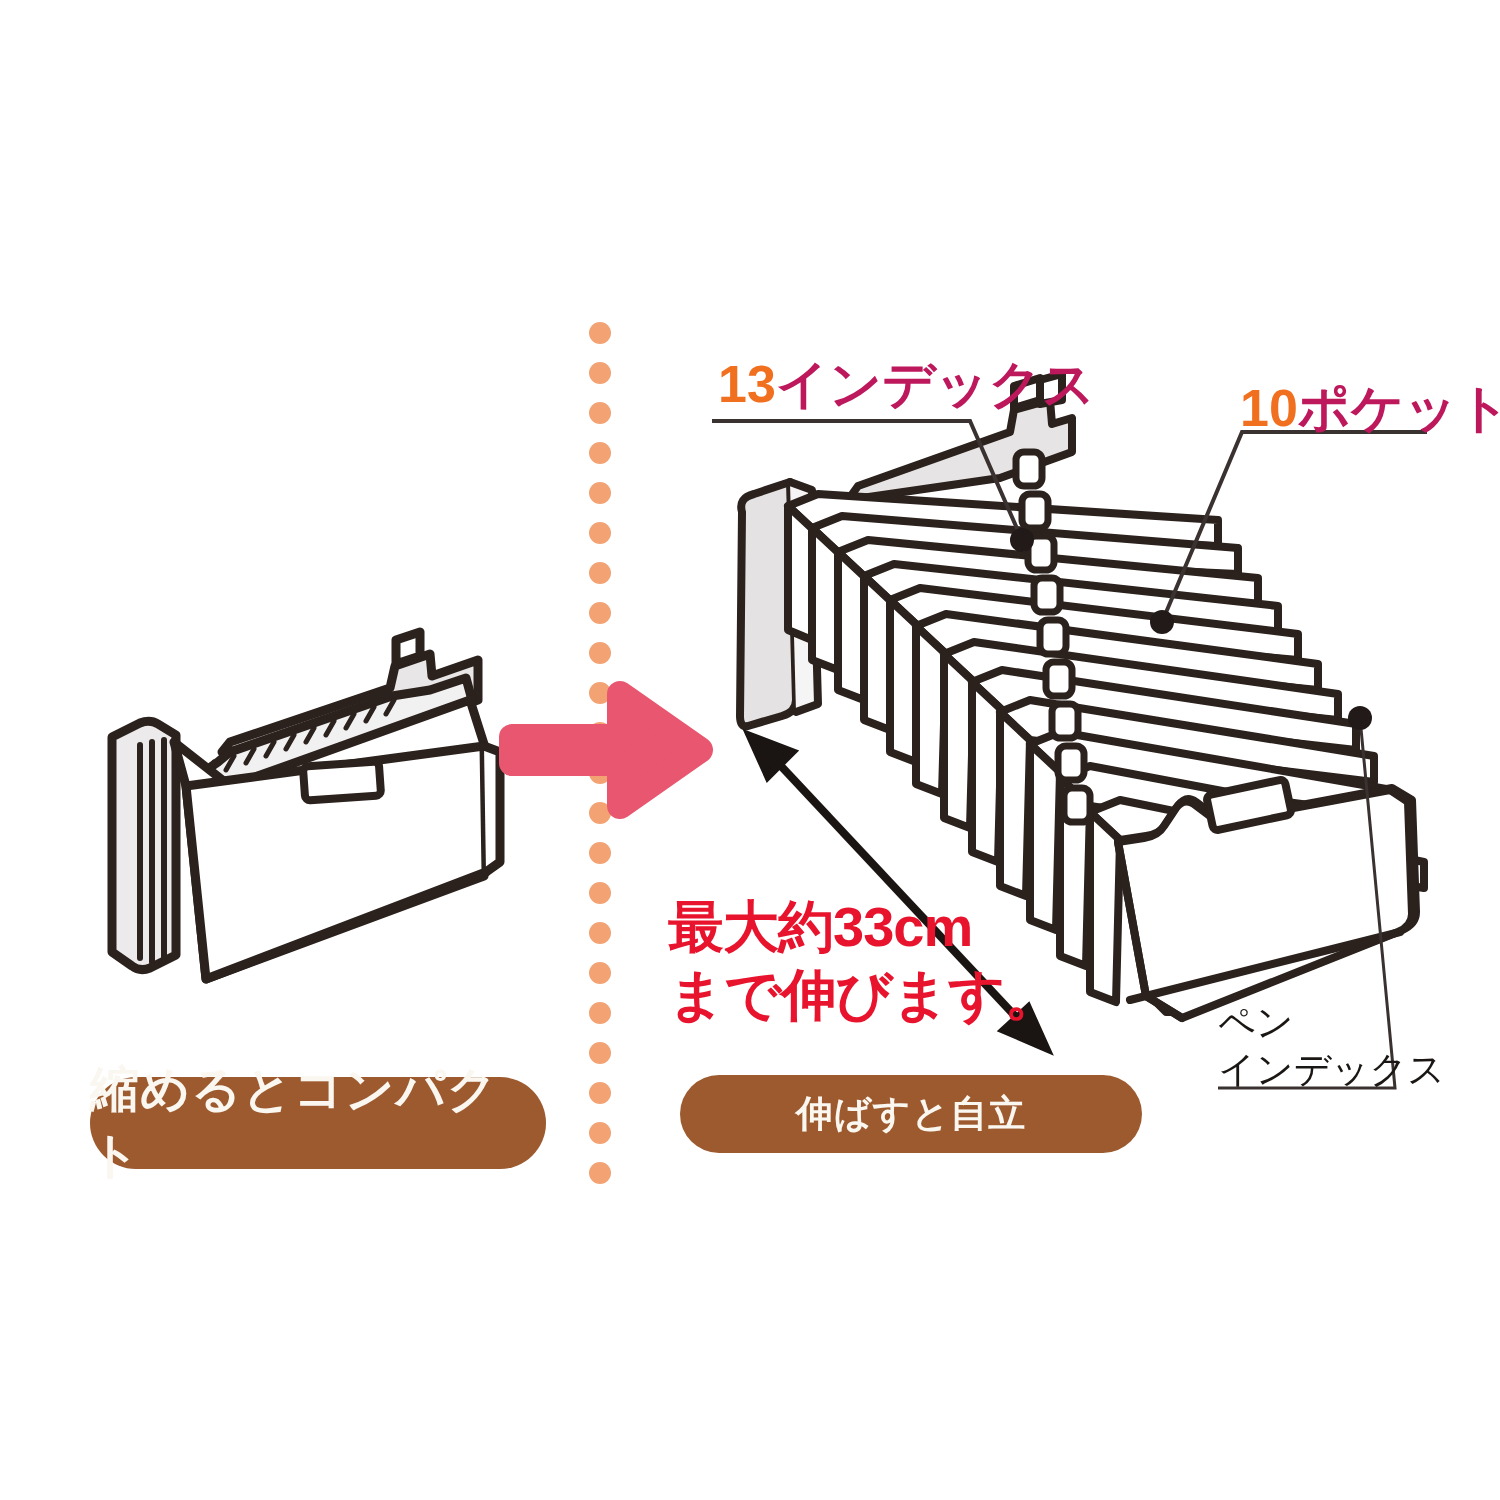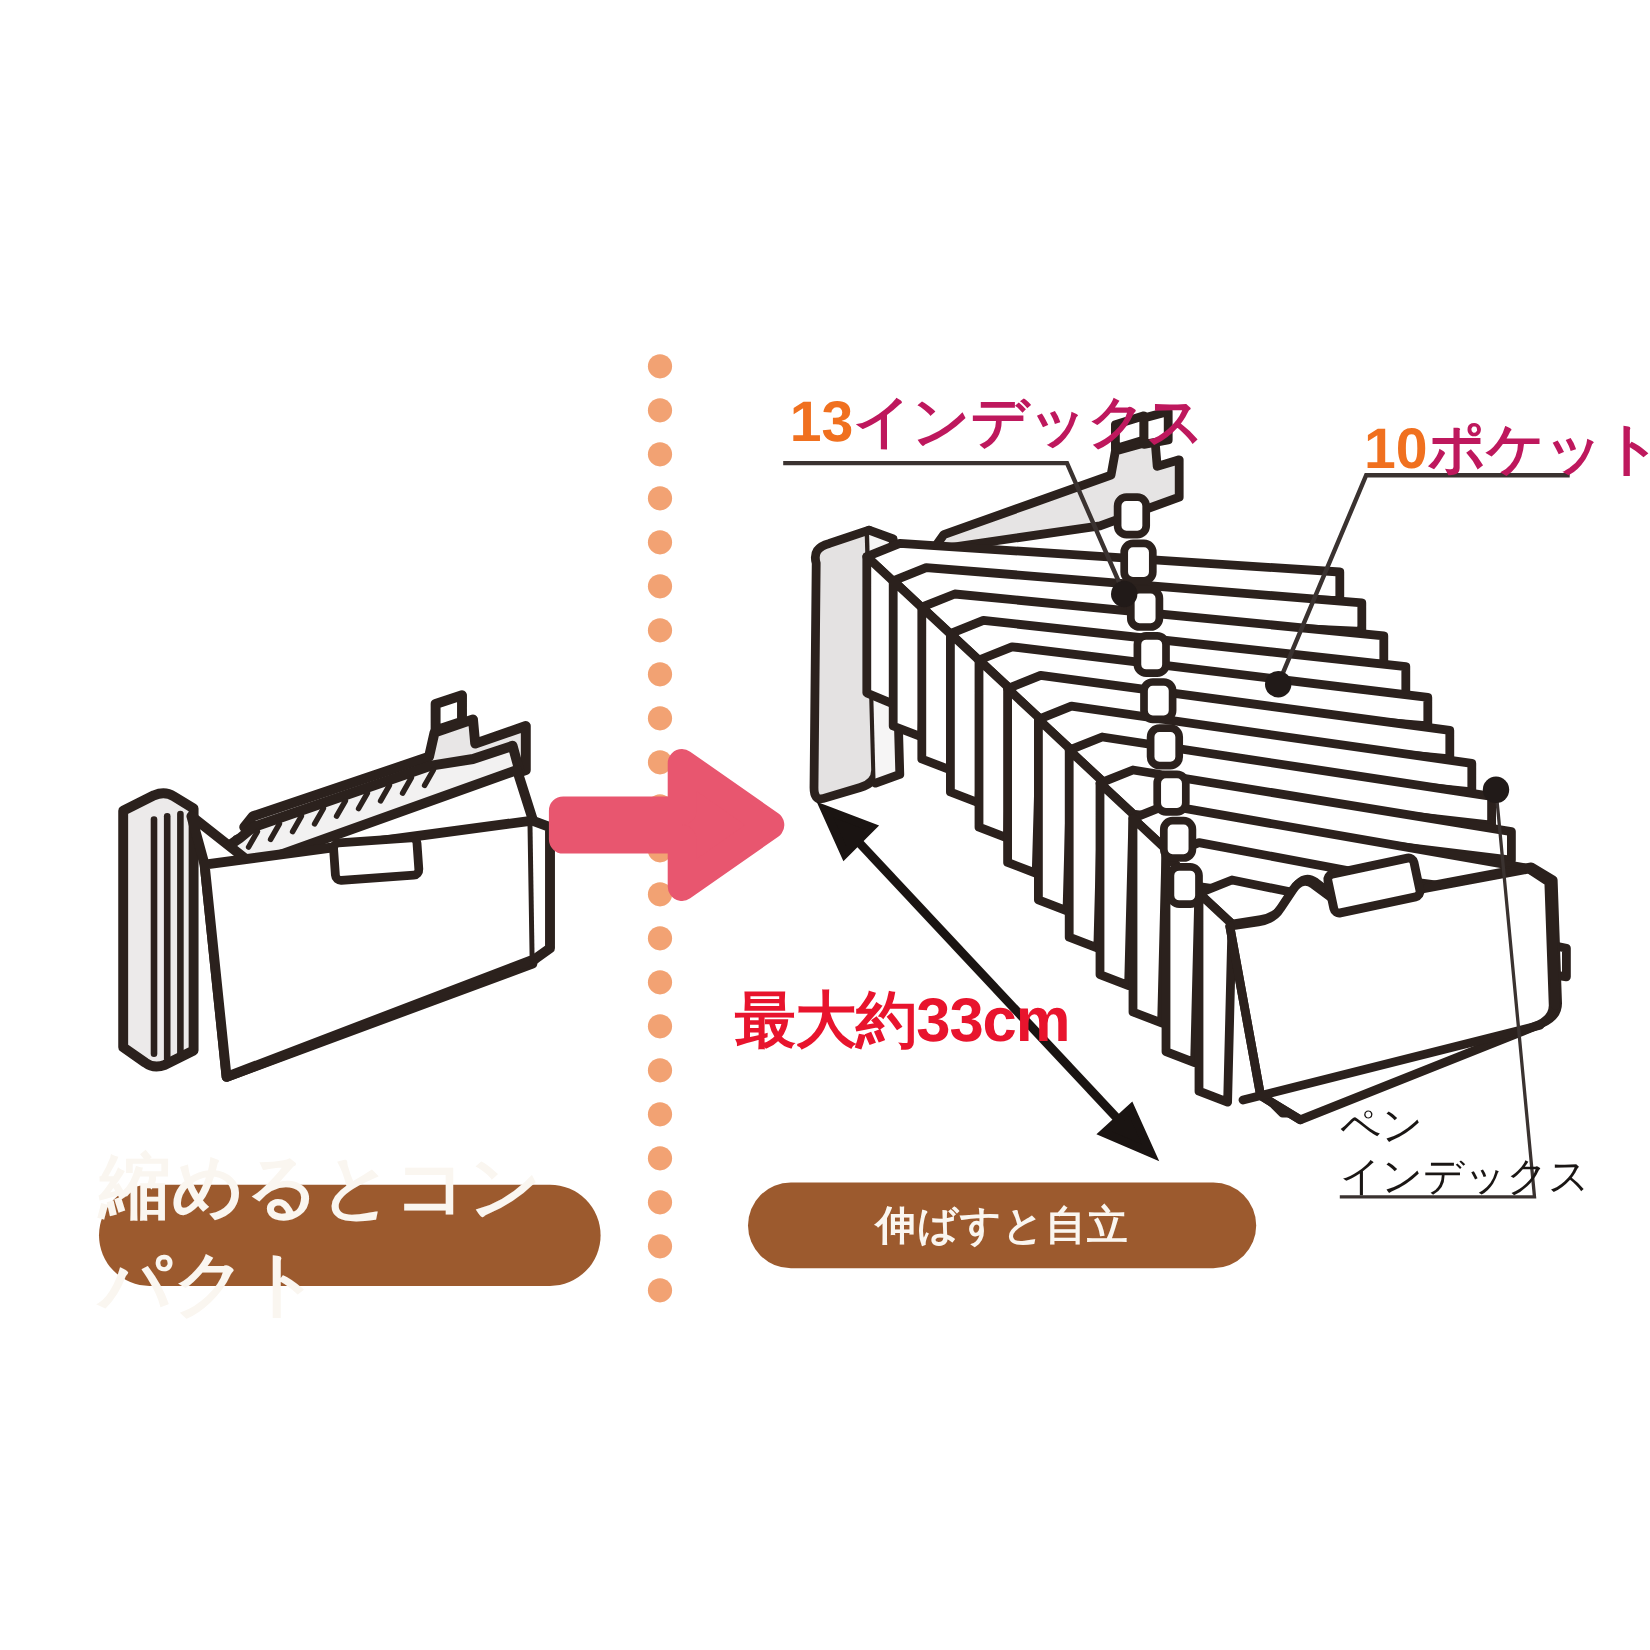--- a/index.html
+++ b/index.html
@@ -29,21 +29,21 @@
     color:#1a1614;font-weight:400;font-size:37px;line-height:1.26;
     white-space:nowrap;
   }
 
   
   .pill{
     position:absolute;border-radius:999px;background:#9C5A2E;
     display:flex;align-items:center;justify-content:center;
     color:#FAF6F0;font-weight:700;letter-spacing:1px;
   }
-  #pill-left{left:90px;top:1077px;width:456px;height:92px;font-size:65px;}
+  #pill-left{left:90px;top:1077px;width:456px;height:92px;font-size:49px;}
   #pill-right{left:680px;top:1075px;width:462px;height:78px;font-size:37px;}
 
   .dotcol{position:absolute;left:589px;top:322px;width:22px;height:845px;}
   .dot{position:absolute;left:0;width:22px;height:22px;border-radius:50%;background:#F2A273;}
 </style>
 </head>
 <body>
 
 <div id="stage">
 
@@ -254,20 +254,21 @@
   <div class="lbl" id="label-index">
     <span class="num">13</span><span class="jp">インデックス</span>
   </div>
 
   <div class="lbl" id="label-pocket">
     <span class="num">10</span><span class="jp">ポケット</span>
   </div>
 
   <div id="label-length">
     <div>最大約33cm</div>
+    <div>まで伸びます。</div>
   </div>
 
   <div id="label-pen">
     <div>ペン</div>
     <div>インデックス</div>
   </div>
 
   <div class="pill" id="pill-left">
     <span>縮めるとコンパクト</span>
   </div>

